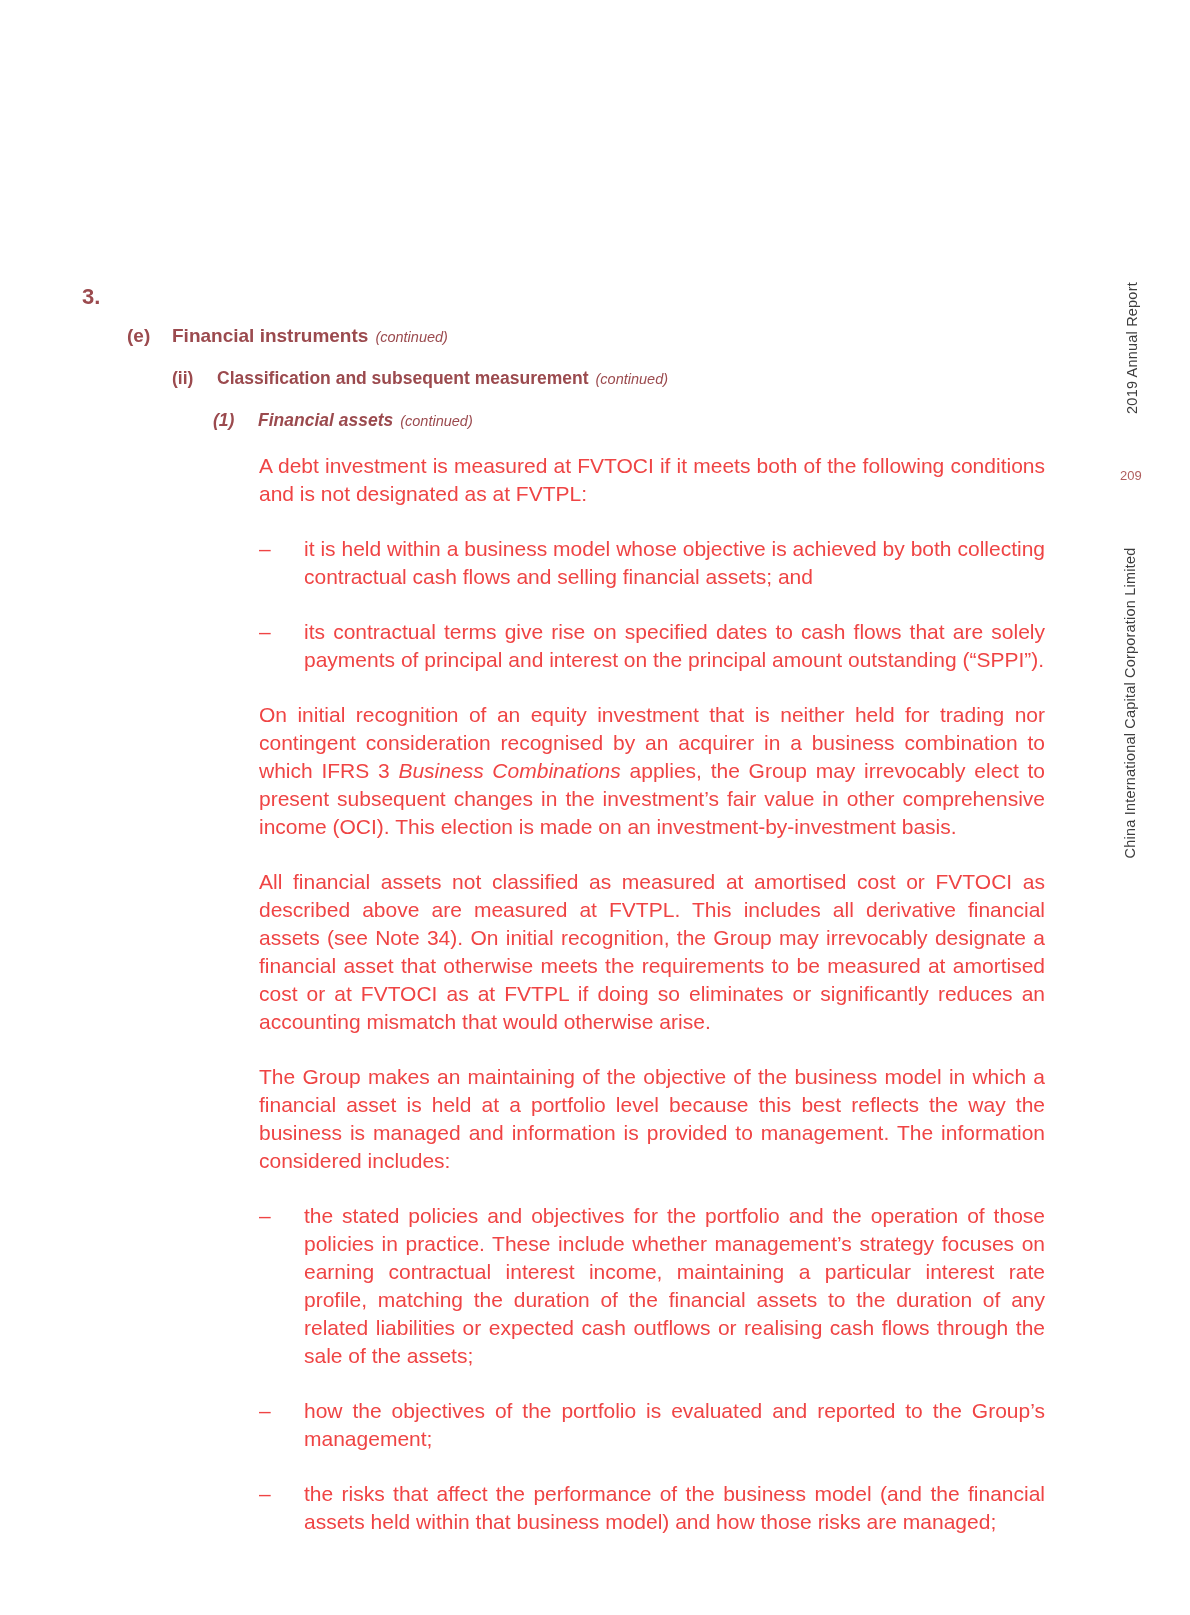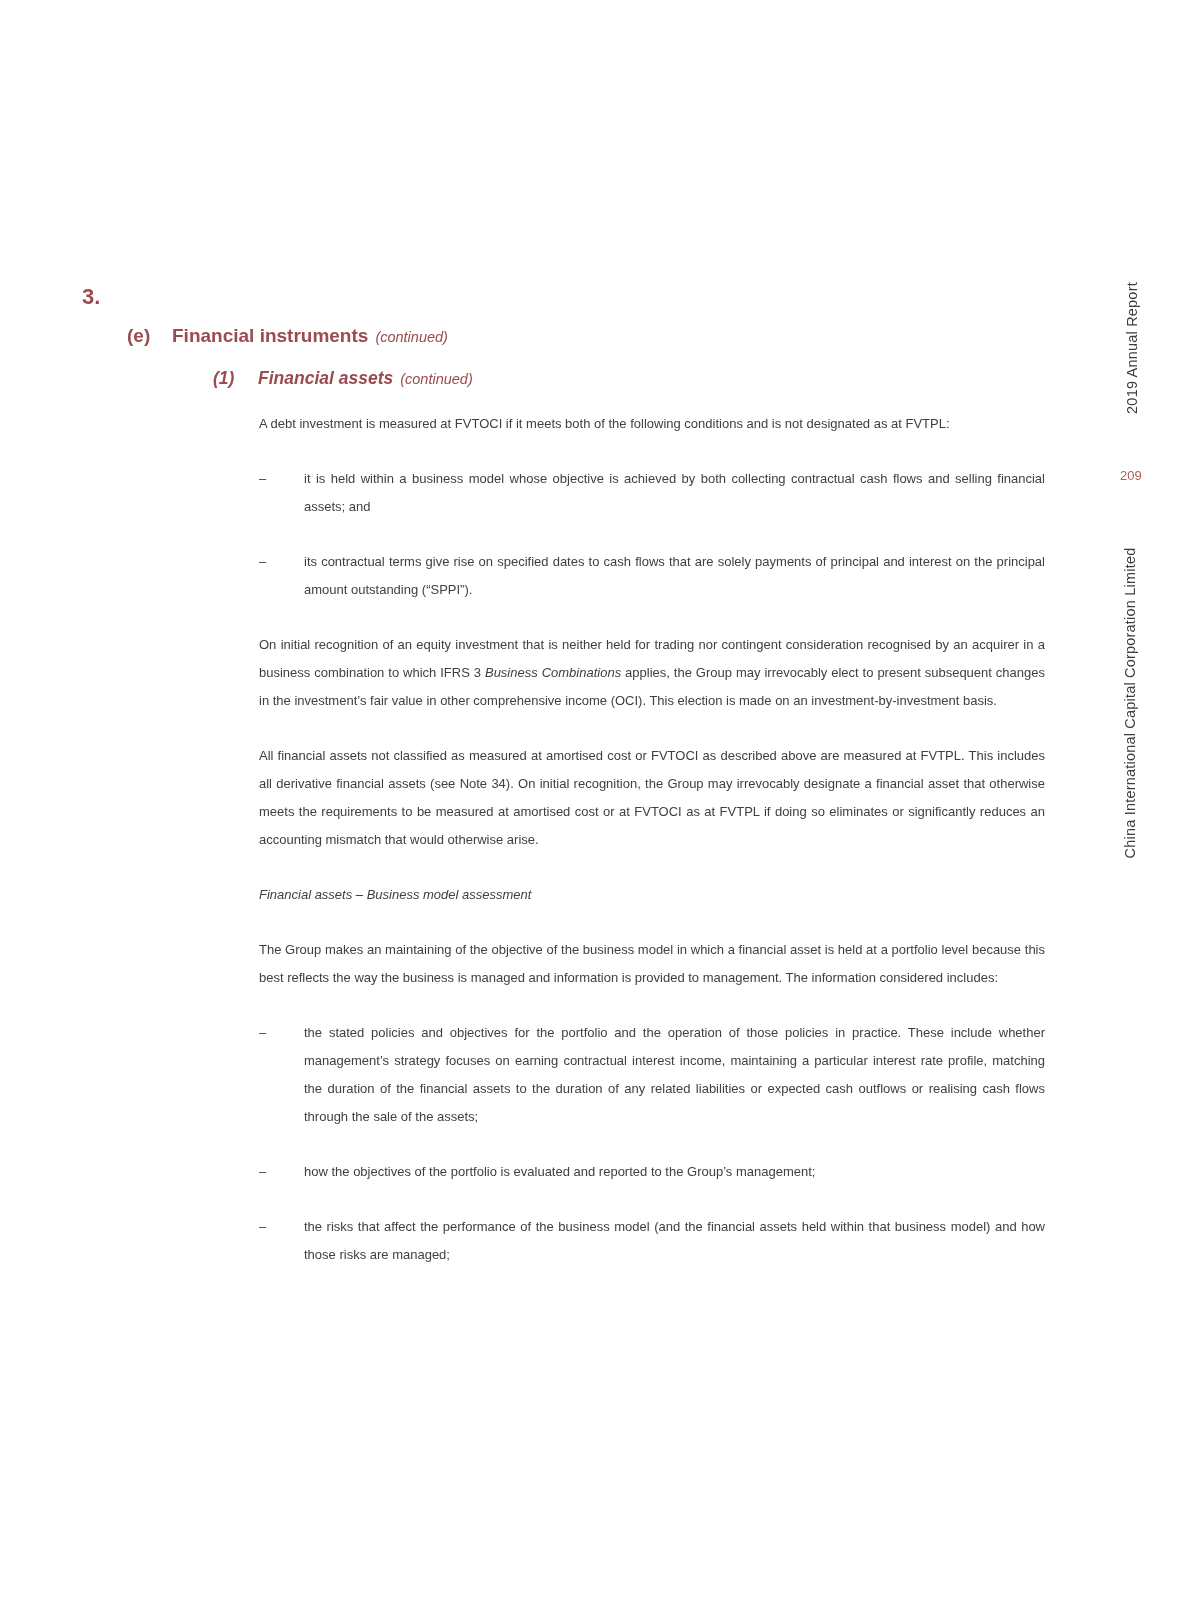--- a/index.html
+++ b/index.html
@@ -29,23 +29,23 @@
   .h3row { font-size: 17.5px; line-height: 20px; font-weight: bold; color: #9b4a4e; margin-left: 90px; margin-bottom: 21px; }
   .h4row { font-size: 17.5px; line-height: 20px; font-weight: bold; font-style: italic; color: #9b4a4e; margin-left: 131px; margin-bottom: 21px; }
 
   .cont { font-weight: normal; font-style: italic; margin-left: 7px; }
   .cont-lg { font-size: 17px; }
   .cont-sm { font-size: 14.5px; }
 
   .body {
     margin-left: 177px;
     width: 786px;
-    font-size: 13px;
+    font-size: 21px;
     line-height: 28px;
-    color: #404040;
+    color: #ef4444;
   }
   .body p { text-align: justify; margin-bottom: 27px; }
   .bullet { display: flex; margin-bottom: 27px; }
   .bullet .dash { width: 45px; flex-shrink: 0; }
   .bullet .btxt { flex: 1; text-align: justify; }
   .it { font-style: italic; }
   .subhead-italic { font-style: italic; margin-bottom: 27px; text-align: left !important; }
 
   
   .v-center {
@@ -75,20 +75,24 @@
 
     <div class="hrow h1row">
       <span class="hnum">3.</span>
     </div>
 
     <div class="hrow h2row">
       <span class="hnum">(e)</span>
       <span><span>Financial instruments</span><span class="cont cont-sm">(continued)</span></span>
     </div>
 
+    <div class="hrow h3row">
+      <span class="hnum">(ii)</span>
+      <span><span>Classification and subsequent measurement</span><span class="cont cont-sm">(continued)</span></span>
+    </div>
 
     <div class="hrow h4row">
       <span class="hnum">(1)</span>
       <span><span>Financial assets</span><span class="cont cont-sm">(continued)</span></span>
     </div>
 
     <div class="body">
 
       <p>A debt investment is measured at FVTOCI if it meets both of the following conditions and is not designated as at FVTPL:</p>
 
@@ -99,21 +103,20 @@
 
       <div class="bullet">
         <span class="dash">–</span>
         <span class="btxt">its contractual terms give rise on specified dates to cash flows that are solely payments of principal and interest on the principal amount outstanding (“SPPI”).</span>
       </div>
 
       <p><span>On initial recognition of an equity investment that is neither held for trading nor contingent consideration recognised by an acquirer in a business combination to which IFRS 3 </span><span class="it">Business Combinations</span><span> applies, the Group may irrevocably elect to present subsequent changes in the investment’s fair value in other comprehensive income (OCI). This election is made on an investment-by-investment basis.</span></p>
 
       <p>All financial assets not classified as measured at amortised cost or FVTOCI as described above are measured at FVTPL. This includes all derivative financial assets (see Note 34). On initial recognition, the Group may irrevocably designate a financial asset that otherwise meets the requirements to be measured at amortised cost or at FVTOCI as at FVTPL if doing so eliminates or significantly reduces an accounting mismatch that would otherwise arise.</p>
 
-      <p class="subhead-italic">Financial assets – Business model assessment</p>
 
       <p>The Group makes an maintaining of the objective of the business model in which a financial asset is held at a portfolio level because this best reflects the way the business is managed and information is provided to management. The information considered includes:</p>
 
       <div class="bullet">
         <span class="dash">–</span>
         <span class="btxt">the stated policies and objectives for the portfolio and the operation of those policies in practice. These include whether management’s strategy focuses on earning contractual interest income, maintaining a particular interest rate profile, matching the duration of the financial assets to the duration of any related liabilities or expected cash outflows or realising cash flows through the sale of the assets;</span>
       </div>
 
       <div class="bullet">
         <span class="dash">–</span>

